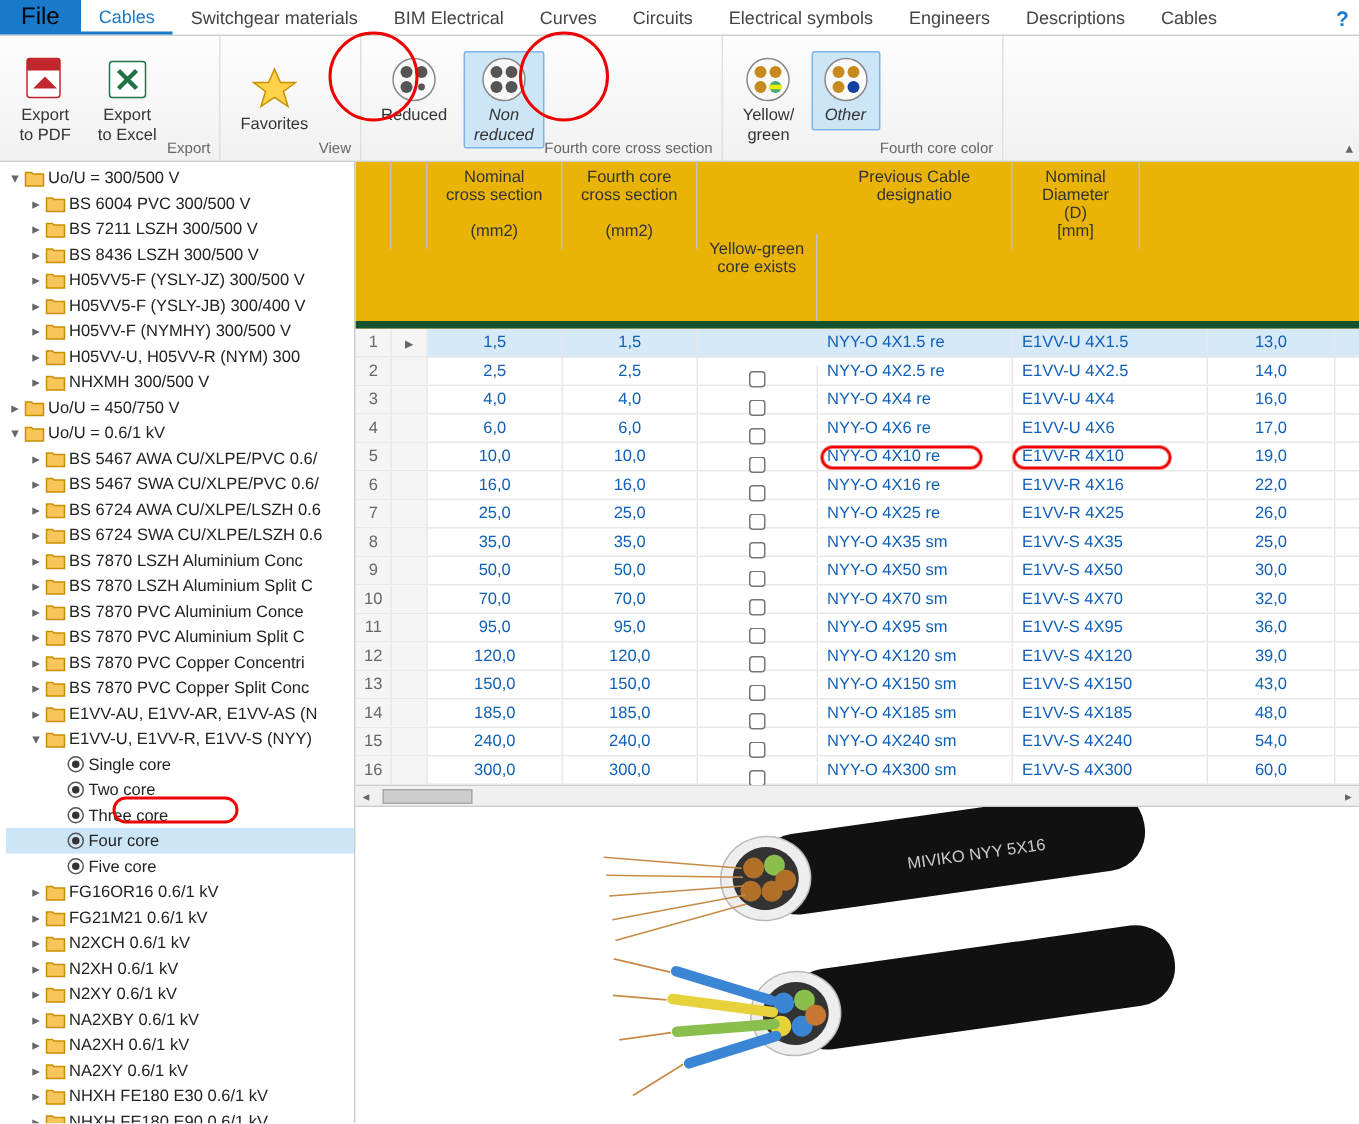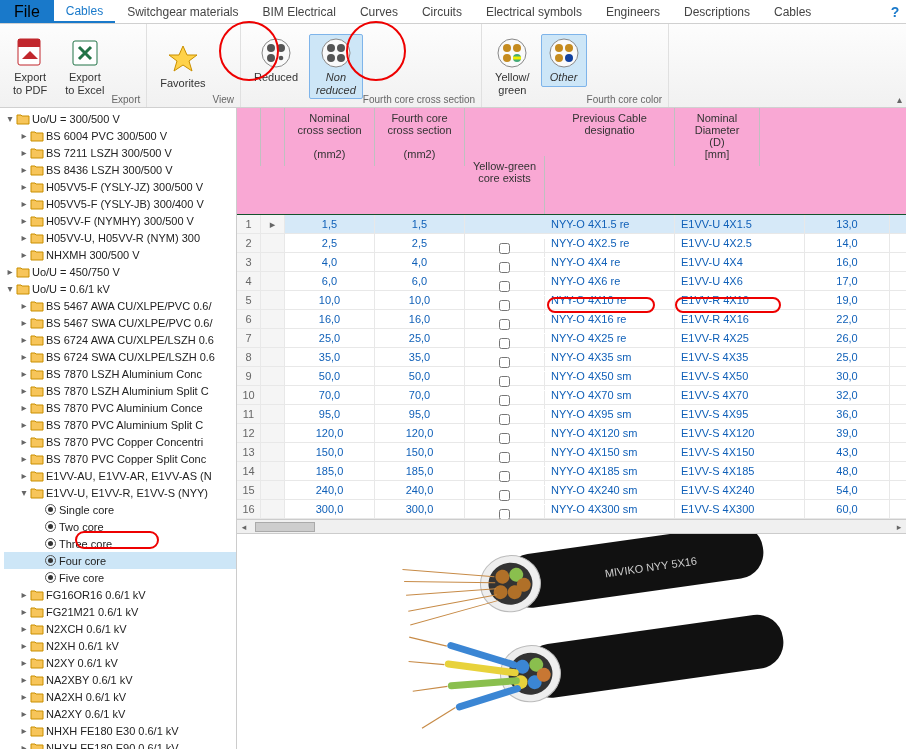--- a/index.html
+++ b/index.html
@@ -36,21 +36,21 @@
 .exp { width: 12px; text-align: center; color: #666; font-size: 10px; }
 .fld { width: 14px; height: 12px; margin-right: 2px; display: inline-flex; }
 .fld svg { width: 14px; height: 12px; }
 .radio { width: 11px; height: 11px; border: 1px solid #555; border-radius: 50%; margin: 0 3px 0 1px; display: inline-flex; align-items: center; justify-content: center; }
 .radio.on::after { content: ''; width: 5px; height: 5px; border-radius: 50%; background: #333; }
 .tree-label { font-size: 11px; }
 
 .right-pane { flex: 1; display: flex; flex-direction: column; overflow: hidden; position: relative; }
 
 
-.grid-head { display: flex; border-bottom: 1px solid #14532d; background: #f9a8d4; }
+.grid-head { display: flex; border-bottom: 5px solid #14532d; background: #eab308; }
 .grid-head .gh { border-right: 1px solid #c0c0c0; padding: 4px 4px; text-align: center; font-size: 11px; color: #333; display: flex; flex-direction: column; justify-content: flex-start; height: 58px; }
 .gh-rownum { width: 24px; }
 .c-nom { width: 90px; }
 .c-fourth { width: 90px; }
 .c-yg { width: 80px; margin-top: 48px; }
 .c-prev { width: 130px; }
 .c-des { width: 130px; }
 .c-diam { width: 85px; }
 
 .grid-body { overflow: auto; }

